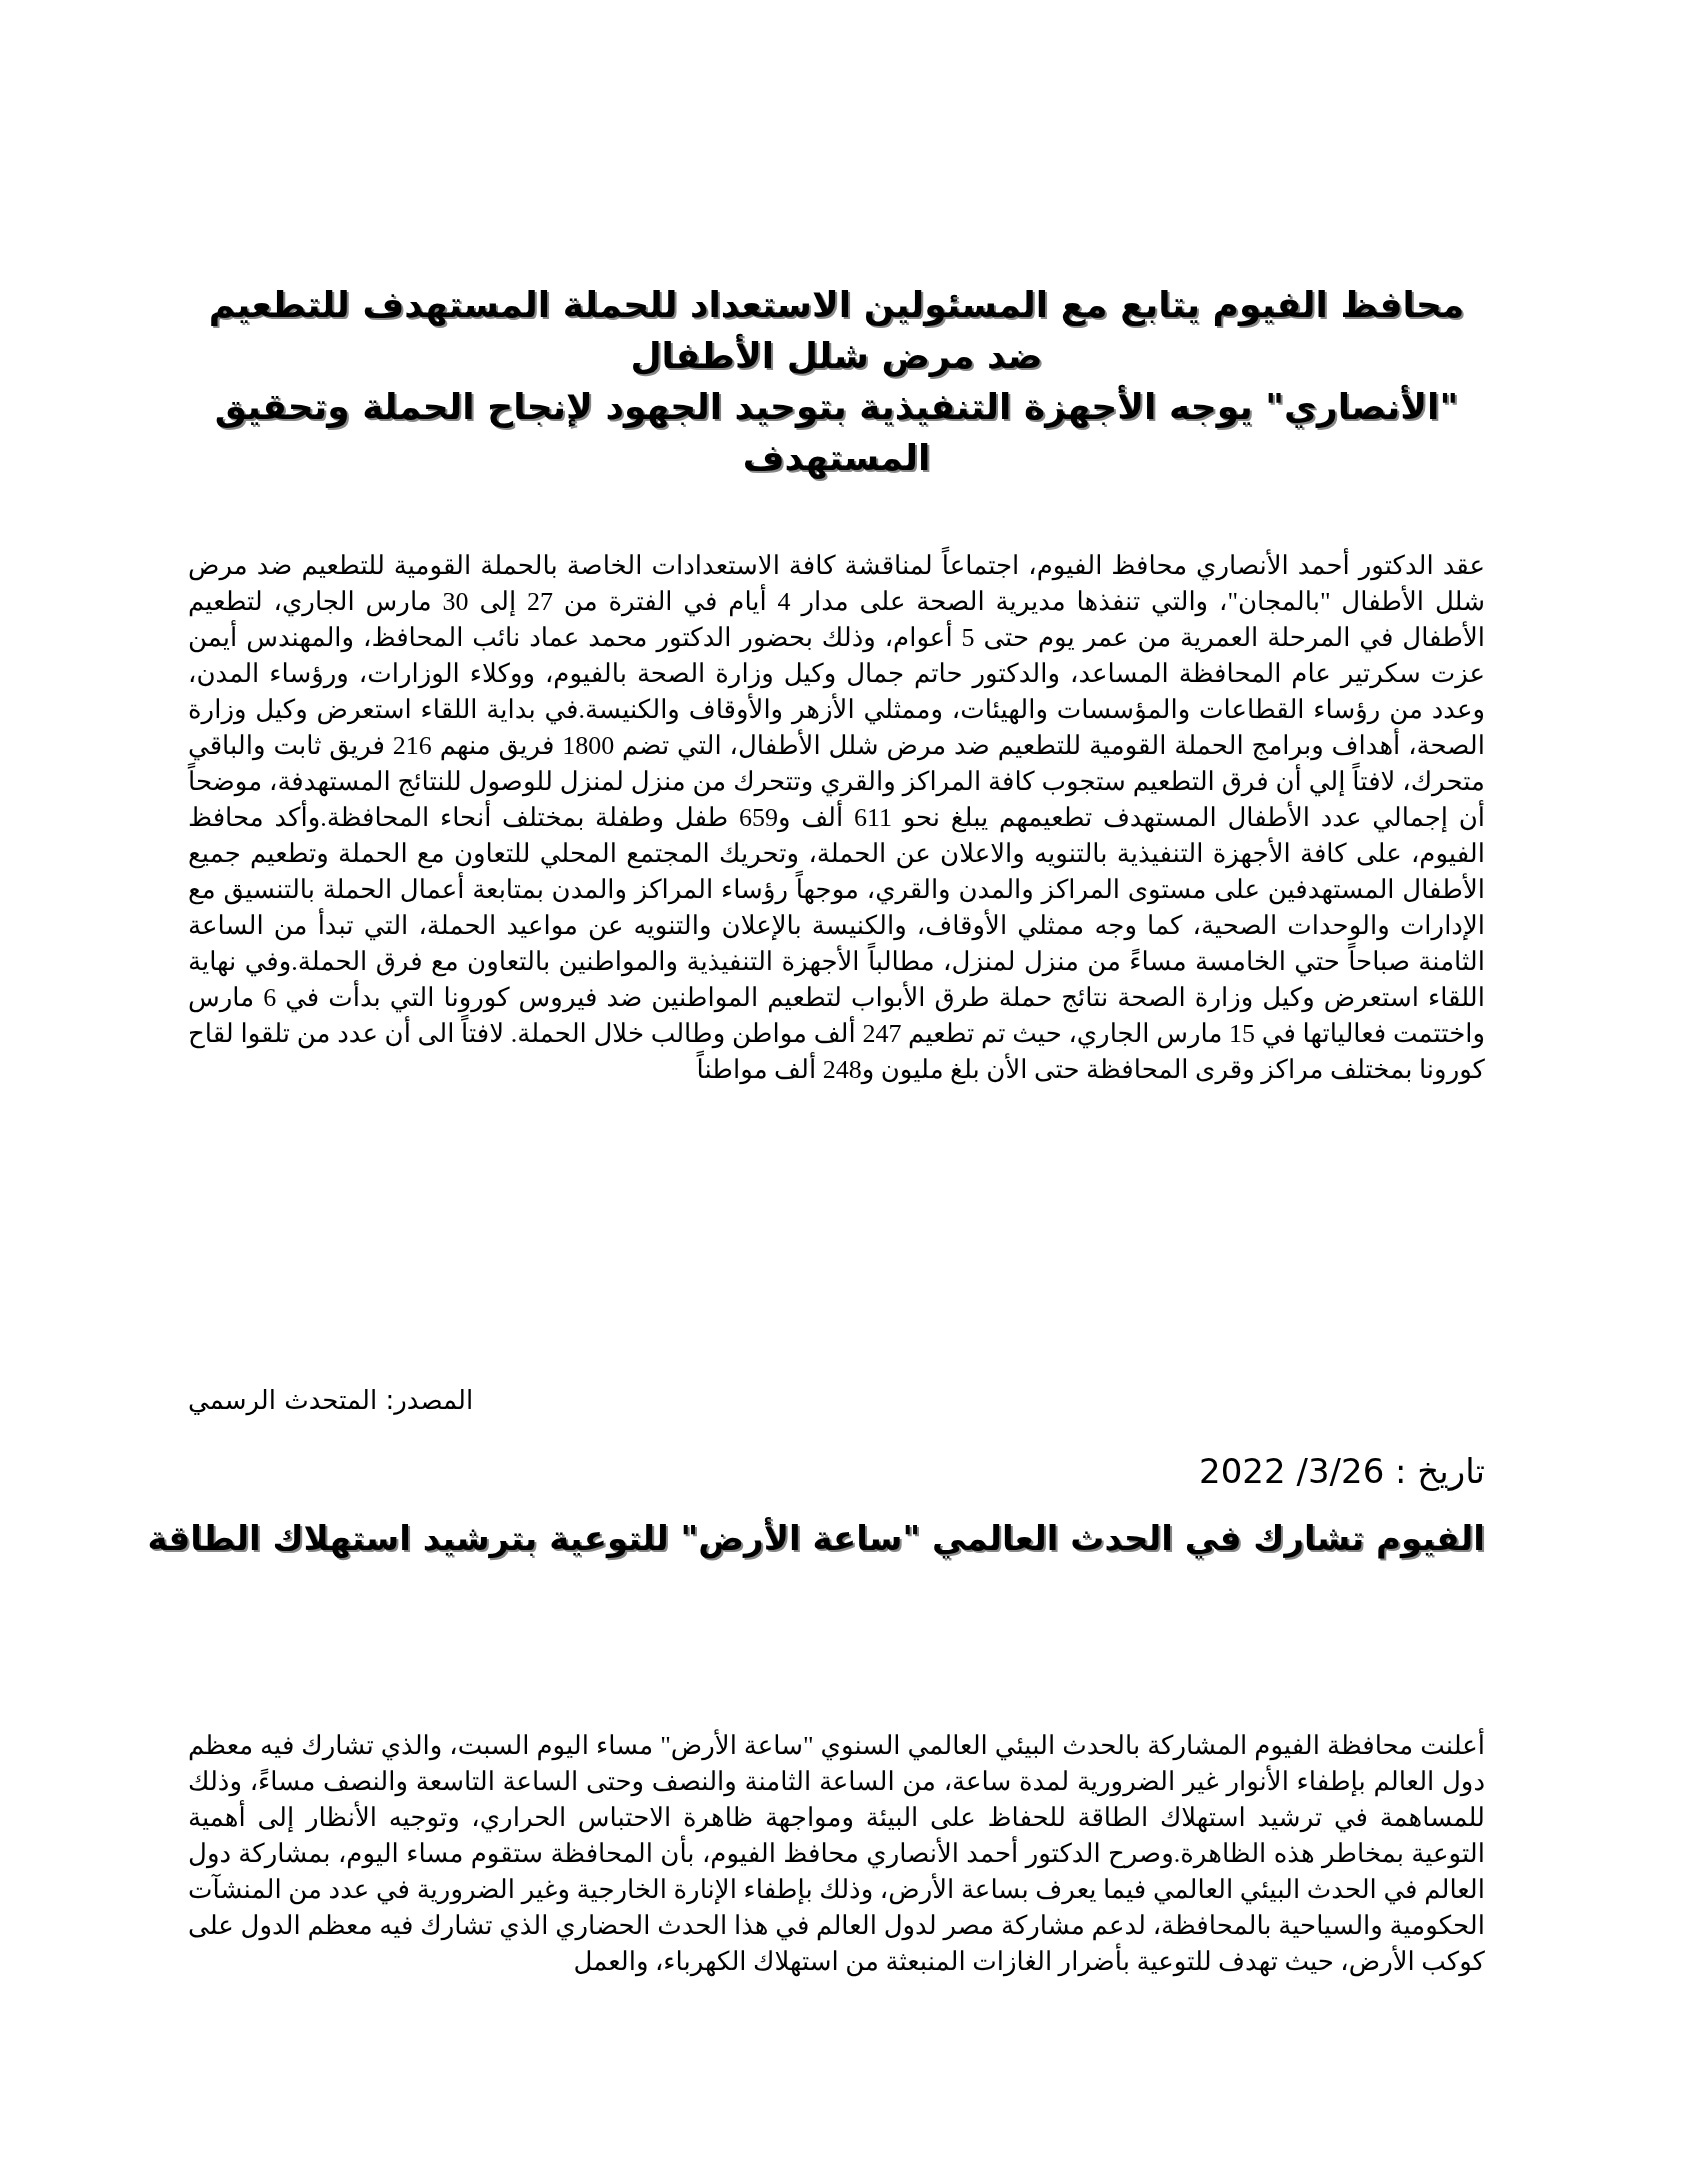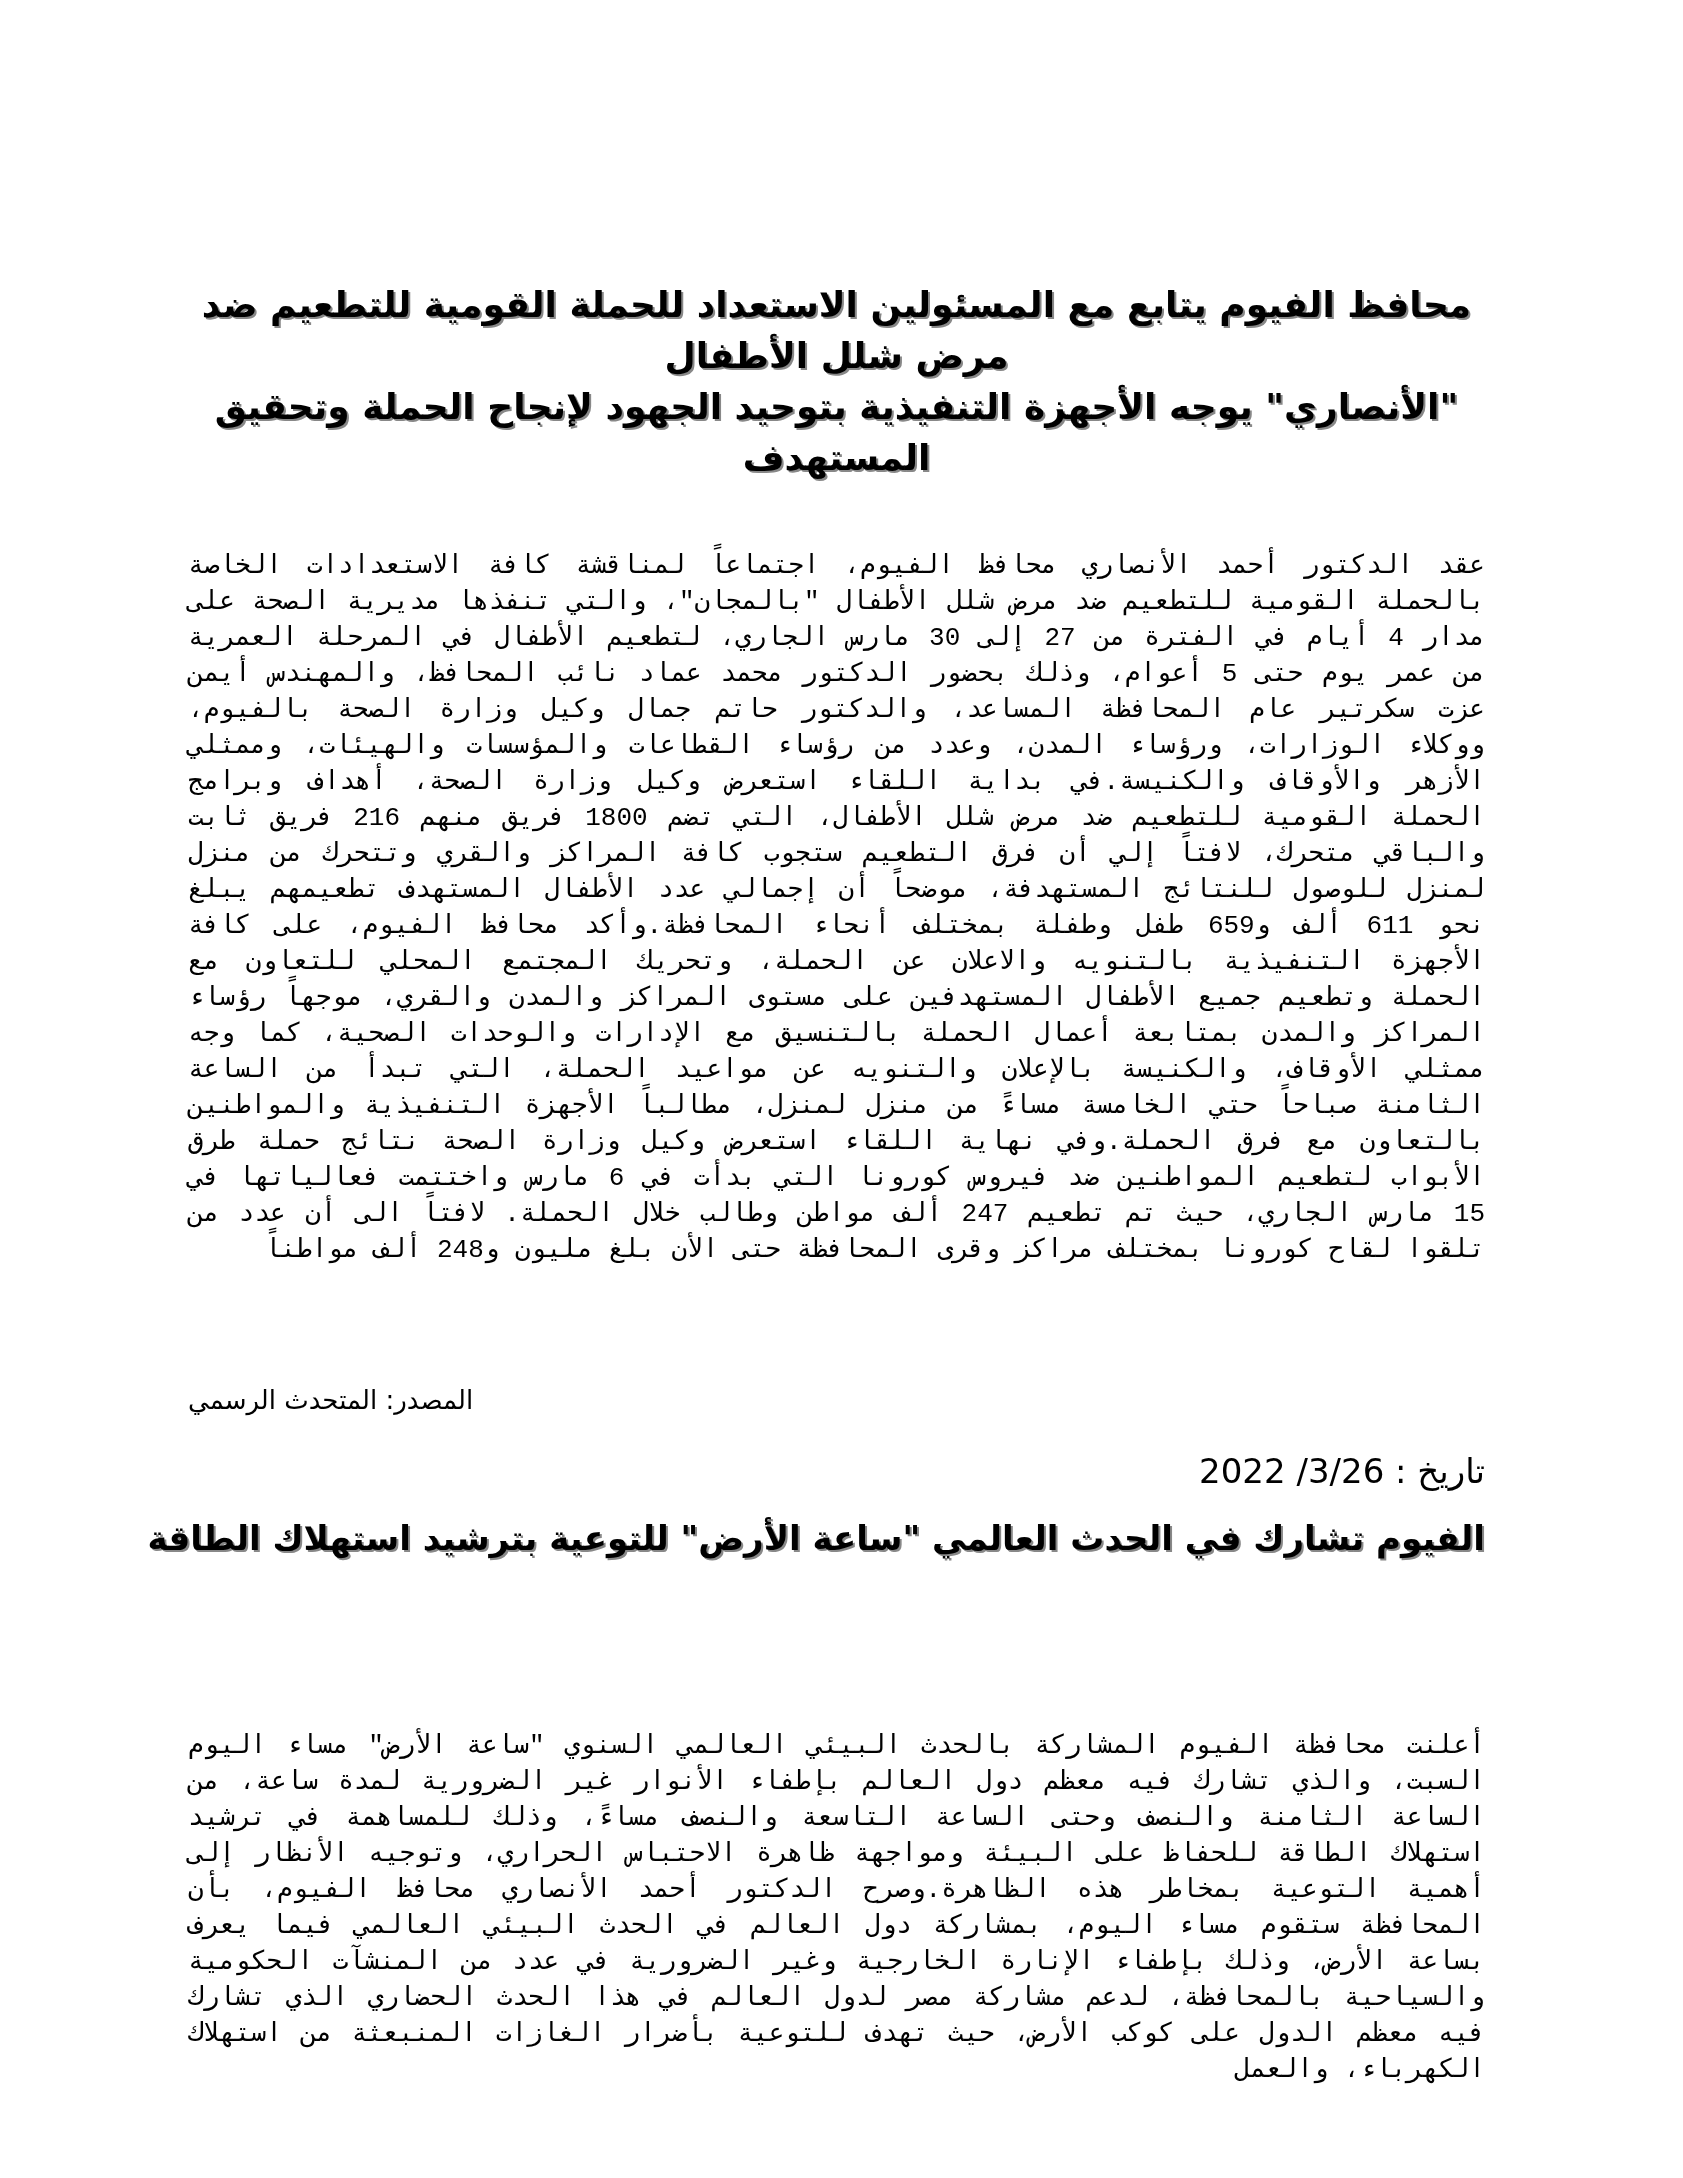--- a/index.html
+++ b/index.html
@@ -34,21 +34,21 @@
       text-shadow: 2px 2px 0 #888;
     }
     .headline1 { top: 279px; }
     .headline-line {
       display: block;
     }
     .body-para {
       position: absolute;
       left: 0;
       width: 1297px;
-      font-family: Liberation Mono, monospace;
+      font-family: Liberation Serif, serif;
       font-size: 26px;
       line-height: 36px;
       text-align: justify;
       text-align-last: right;
     }
     .para1 { top: 548px; }
     .source-line {
       position: absolute;
       left: 0;
       width: 1297px;
@@ -79,21 +79,21 @@
       white-space: nowrap;
     }
     .para2 { top: 1728px; }
   </style>
 </head>
 <body>
 
 <div class="page">
 
   <div class="headline headline1">
-    <span class="headline-line">محافظ الفيوم يتابع مع المسئولين الاستعداد للحملة القومية للتطعيم ضد مرض شلل الأطفال</span>
+    <span class="headline-line">محافظ الفيوم يتابع مع المسئولين الاستعداد للحملة المستهدف للتطعيم ضد مرض شلل الأطفال</span>
     <span class="headline-line">"الأنصاري" يوجه الأجهزة التنفيذية بتوحيد الجهود لإنجاح الحملة وتحقيق المستهدف</span>
   </div>
 
   <p class="body-para para1" style="margin:0;">عقد الدكتور أحمد الأنصاري محافظ الفيوم، اجتماعاً لمناقشة كافة الاستعدادات الخاصة بالحملة القومية للتطعيم ضد مرض شلل الأطفال "بالمجان"، والتي تنفذها مديرية الصحة على مدار 4 أيام في الفترة من 27 إلى 30 مارس الجاري، لتطعيم الأطفال في المرحلة العمرية من عمر يوم حتى 5 أعوام، وذلك بحضور الدكتور محمد عماد نائب المحافظ، والمهندس أيمن عزت سكرتير عام المحافظة المساعد، والدكتور حاتم جمال وكيل وزارة الصحة بالفيوم، ووكلاء الوزارات، ورؤساء المدن، وعدد من رؤساء القطاعات والمؤسسات والهيئات، وممثلي الأزهر والأوقاف والكنيسة.في بداية اللقاء استعرض وكيل وزارة الصحة، أهداف وبرامج الحملة القومية للتطعيم ضد مرض شلل الأطفال، التي تضم 1800 فريق منهم 216 فريق ثابت والباقي متحرك، لافتاً إلي أن فرق التطعيم ستجوب كافة المراكز والقري وتتحرك من منزل لمنزل للوصول للنتائج المستهدفة، موضحاً أن إجمالي عدد الأطفال المستهدف تطعيمهم يبلغ نحو 611 ألف و659 طفل وطفلة بمختلف أنحاء المحافظة.وأكد محافظ الفيوم، على كافة الأجهزة التنفيذية بالتنويه والاعلان عن الحملة، وتحريك المجتمع المحلي للتعاون مع الحملة وتطعيم جميع الأطفال المستهدفين على مستوى المراكز والمدن والقري، موجهاً رؤساء المراكز والمدن بمتابعة أعمال الحملة بالتنسيق مع الإدارات والوحدات الصحية، كما وجه ممثلي الأوقاف، والكنيسة بالإعلان والتنويه عن مواعيد الحملة، التي تبدأ من الساعة الثامنة صباحاً حتي الخامسة مساءً من منزل لمنزل، مطالباً الأجهزة التنفيذية والمواطنين بالتعاون مع فرق الحملة.وفي نهاية اللقاء استعرض وكيل وزارة الصحة نتائج حملة طرق الأبواب لتطعيم المواطنين ضد فيروس كورونا التي بدأت في 6 مارس واختتمت فعالياتها في 15 مارس الجاري، حيث تم تطعيم 247 ألف مواطن وطالب خلال الحملة. لافتاً الى أن عدد من تلقوا لقاح كورونا بمختلف مراكز وقرى المحافظة حتى الأن بلغ مليون و248 ألف مواطناً</p>
 
   <div class="source-line">المصدر: المتحدث الرسمي</div>
 
   <div class="date-line">تاريخ : 3/26/ 2022</div>
 
   <div class="headline2">الفيوم تشارك في الحدث العالمي "ساعة الأرض" للتوعية بترشيد استهلاك الطاقة</div>

